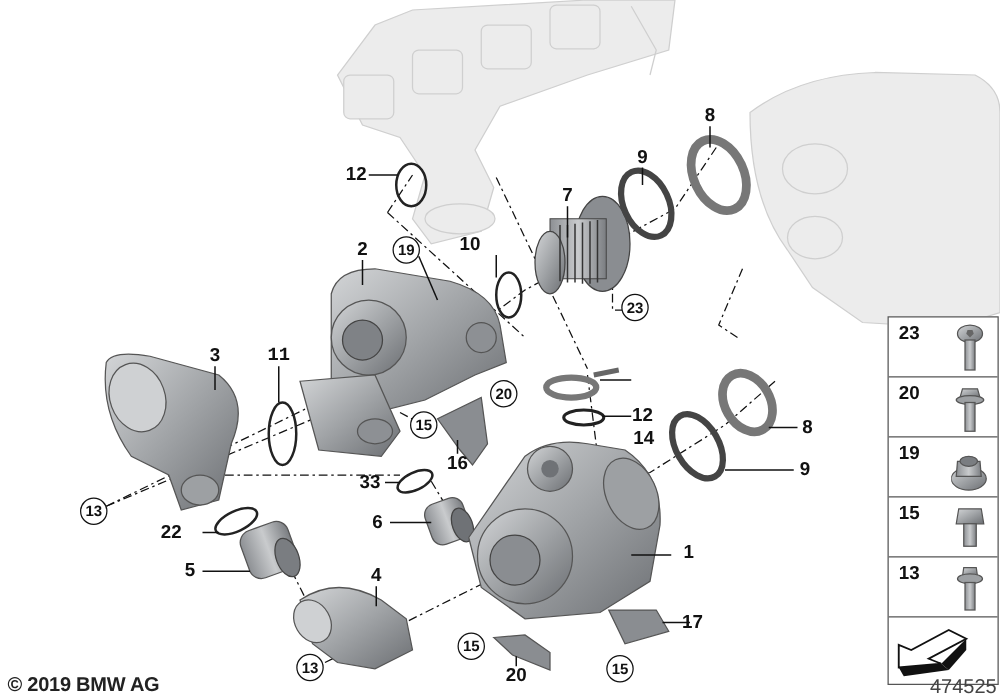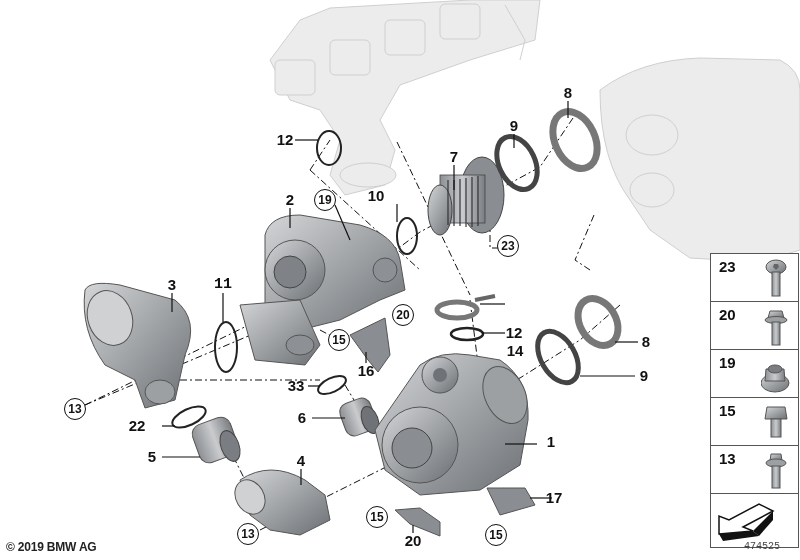--- a/index.html
+++ b/index.html
@@ -6,22 +6,22 @@
   body { width: 800px; height: 560px; position: relative; overflow: hidden; font-family: "Liberation Sans", sans-serif; color: #111; }
   #diagram { position: absolute; left: 0; top: 0; width: 800px; height: 560px; }
   .callout { position: absolute; font-family: "Liberation Sans", sans-serif; font-weight: bold; font-size: 15px; line-height: 16px; color: #111; transform: translate(-50%, -50%); white-space: nowrap; }
   .callout.circled { width: 20px; height: 20px; border: 1.6px solid #111; border-radius: 50%; display: flex; align-items: center; justify-content: center; font-size: 12px; font-weight: bold; background: #fff; }
   .legend { position: absolute; left: 710px; top: 253px; width: 87px; border: 1px solid #555; background: #fff; }
   .legend-cell { position: relative; height: 47px; border-bottom: 1px solid #555; }
   .legend-cell:last-child { border-bottom: none; }
   .legend-num { position: absolute; left: 8px; top: 4px; font-weight: bold; font-size: 15px; color: #111; }
   .legend-icon { position: absolute; left: 50px; top: 5px; width: 30px; height: 40px; }
   .legend-arrow { height: 53px; }
-  .copyright { position: absolute; left: 6px; top: 540px; font-size: 12px; font-weight: bold; color: #222; letter-spacing: -0.2px; }
-  .diagram-id { position: absolute; left: 744px; top: 541px; font-size: 10px; color: #444; font-family: Liberation Mono, monospace; }
+  .copyright { position: absolute; left: 6px; top: 540px; font-size: 16px; font-weight: bold; color: #222; letter-spacing: -0.2px; }
+  .diagram-id { position: absolute; left: 744px; top: 541px; font-size: 16px; color: #444; }
 </style>
 </head>
 <body>
 
 <div id="diagram">
   <svg width="800" height="560" viewBox="0 0 800 560">
     <defs>
       <linearGradient id="metal" x1="0" y1="0" x2="1" y2="1">
         <stop offset="0" stop-color="#d3d5d7"></stop>
         <stop offset="0.5" stop-color="#a0a3a6"></stop>

